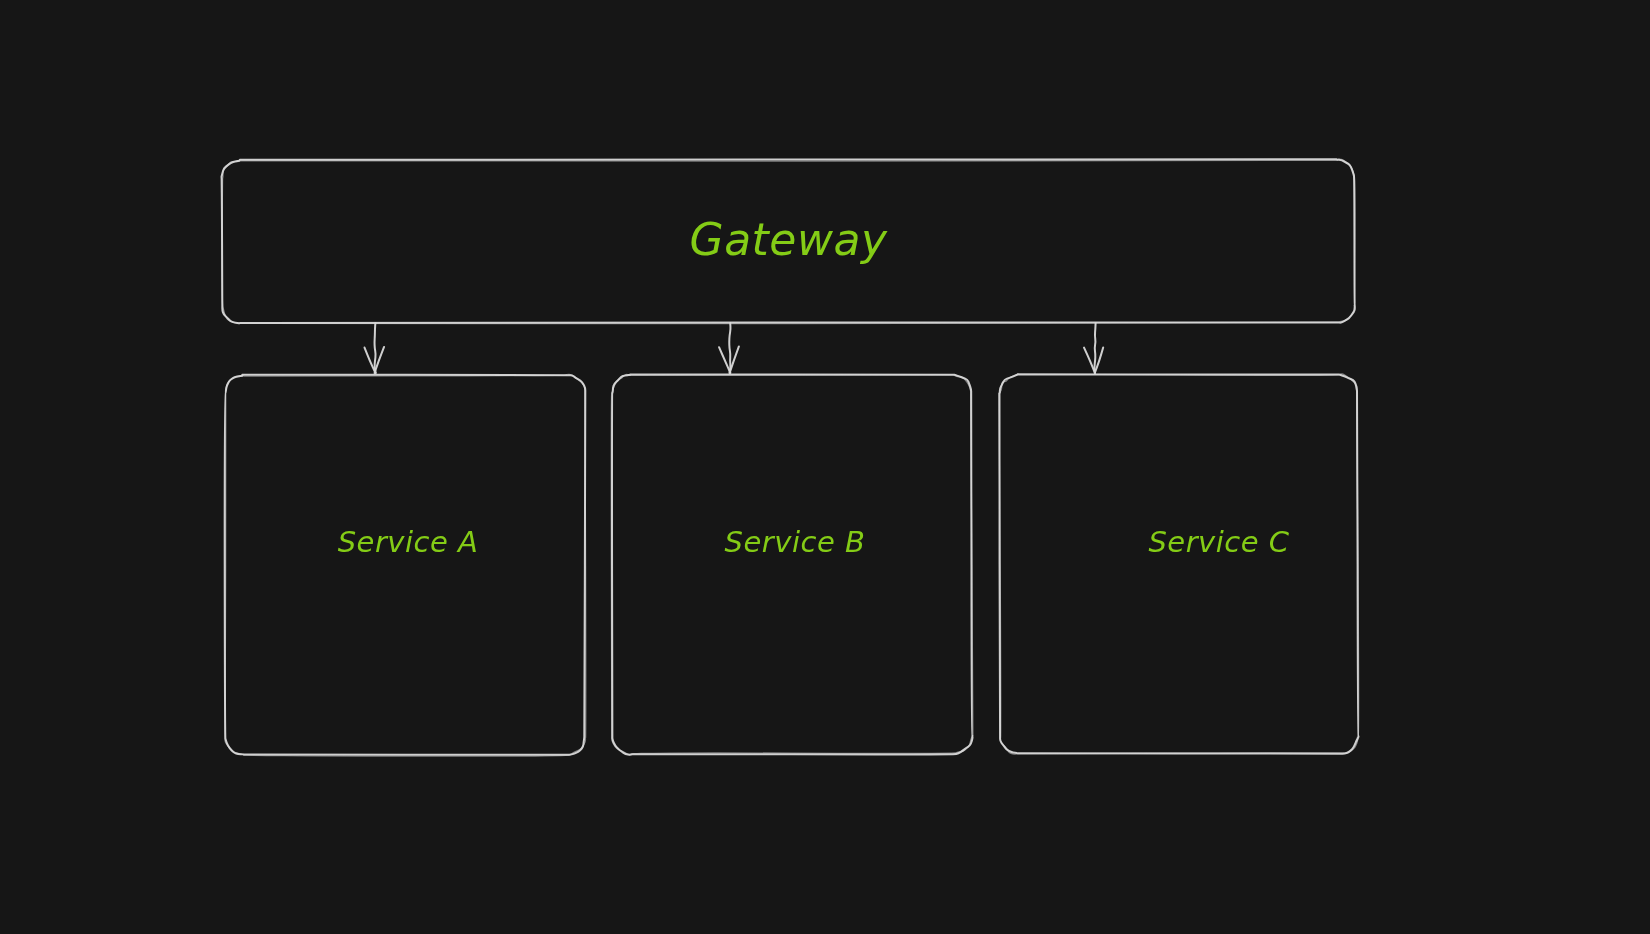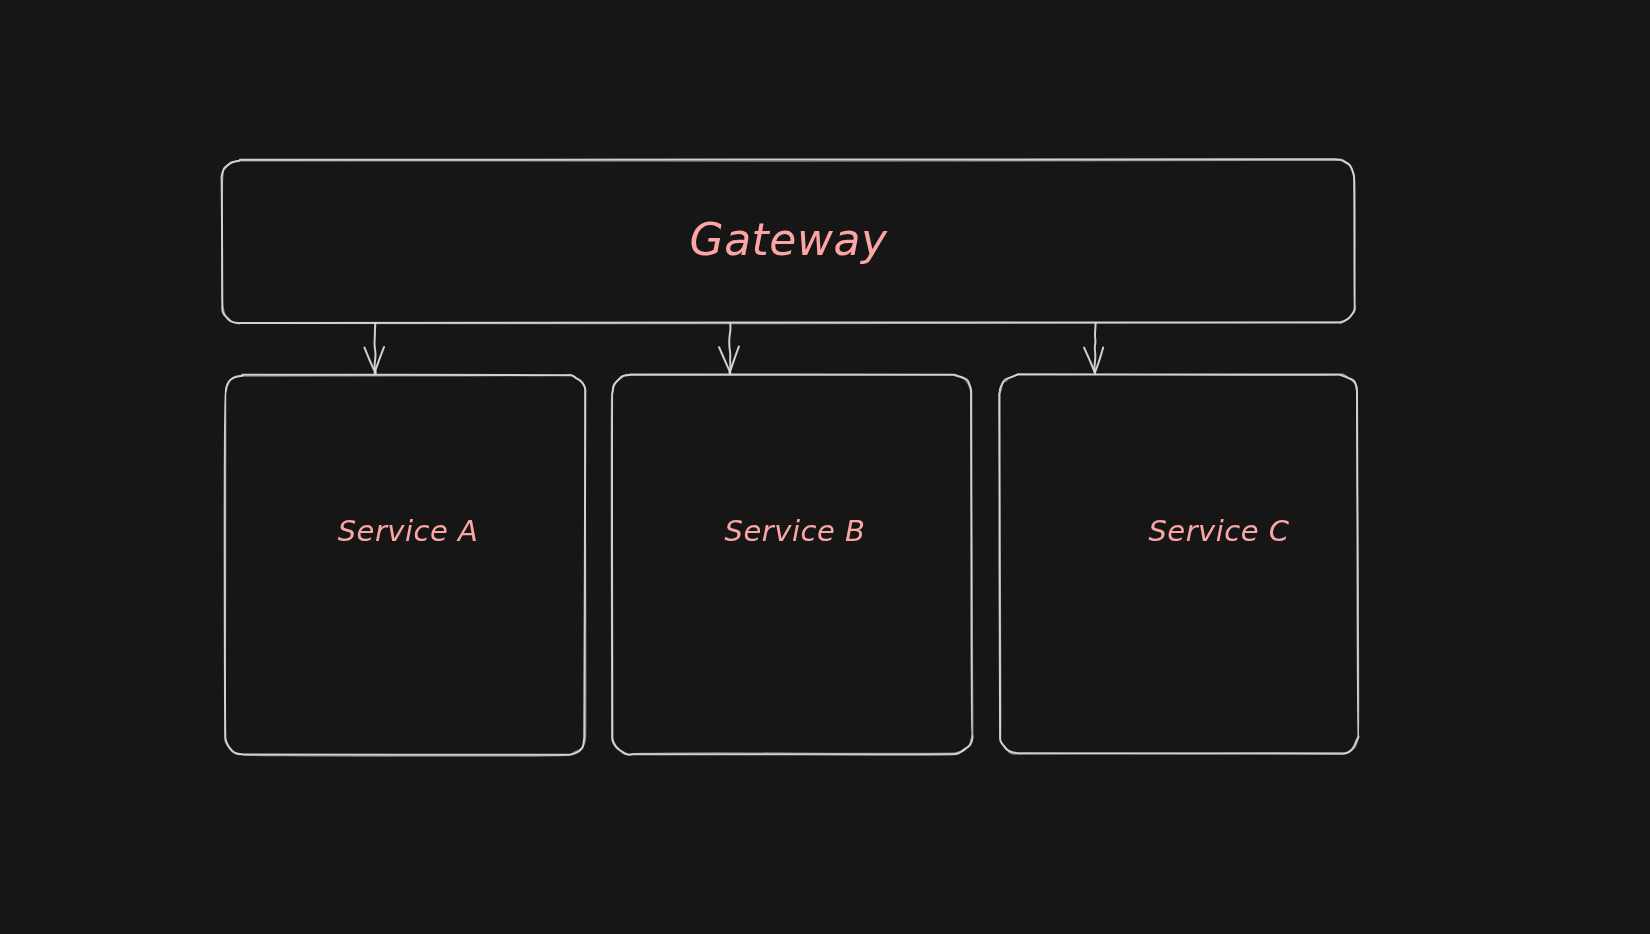--- a/index.html
+++ b/index.html
@@ -31,21 +31,21 @@
   .node {
     position: absolute;
     display: flex;
     align-items: flex-start;
     justify-content: center;
     box-sizing: border-box;
     background: transparent;
     cursor: default;
   }
   .node-label {
-    color: #fca5a5;
+    color: #84cc16;
     font-family: "DejaVu Sans", sans-serif;
     font-style: italic;
     font-weight: 400;
     letter-spacing: 0.5px;
     white-space: nowrap;
     text-align: center;
     -webkit-font-smoothing: antialiased;
   }
   
   #node-gateway {
@@ -55,21 +55,21 @@
     height: 163px;
     align-items: center;
   }
   #node-gateway .node-label {
     font-size: 44px;
     line-height: 1;
     transform: translateY(-2px);
   }
   
   .service-node {
-    top: 383px;
+    top: 394px;
     height: 380px;
     padding-top: 134px;
     padding-left: 6px;
   }
   .service-node .node-label {
     font-size: 29px;
     line-height: 1;
   }
   #node-service-a { left: 225px; width: 360px; }
   #node-service-b { left: 612px; width: 360px; height: 379px; }

